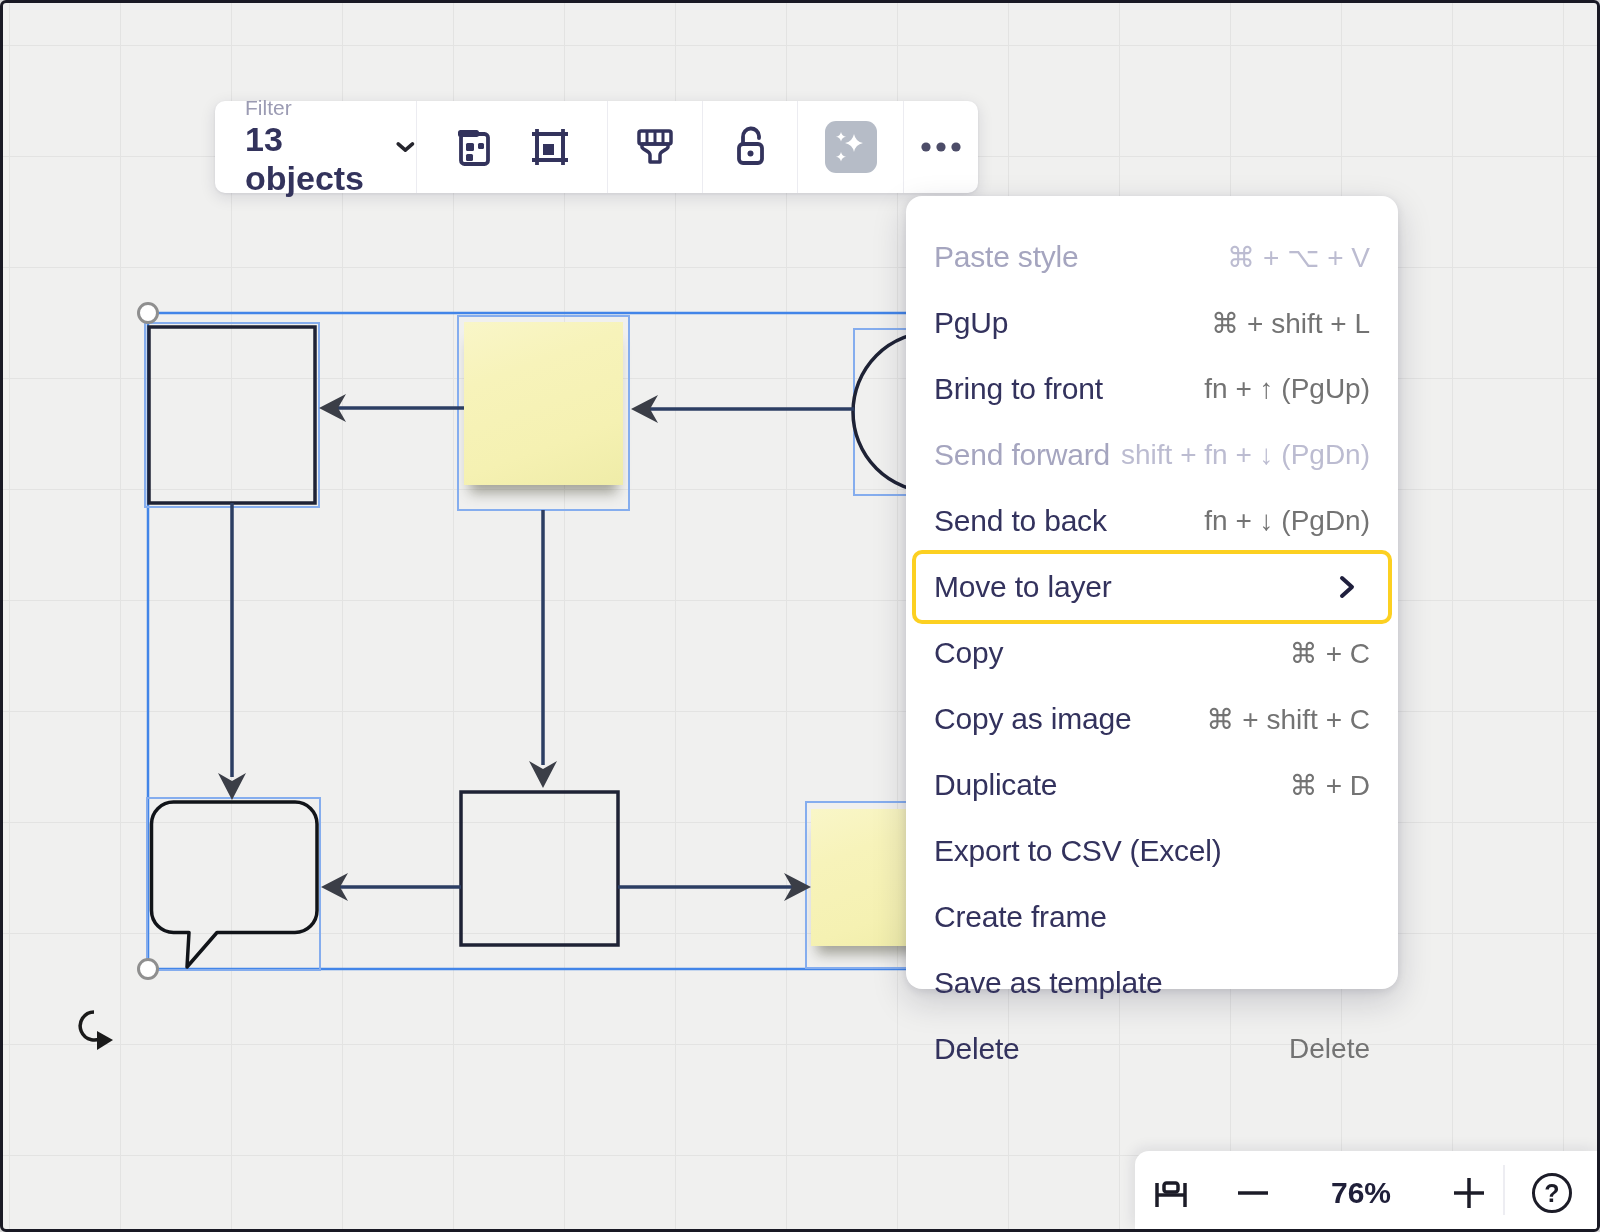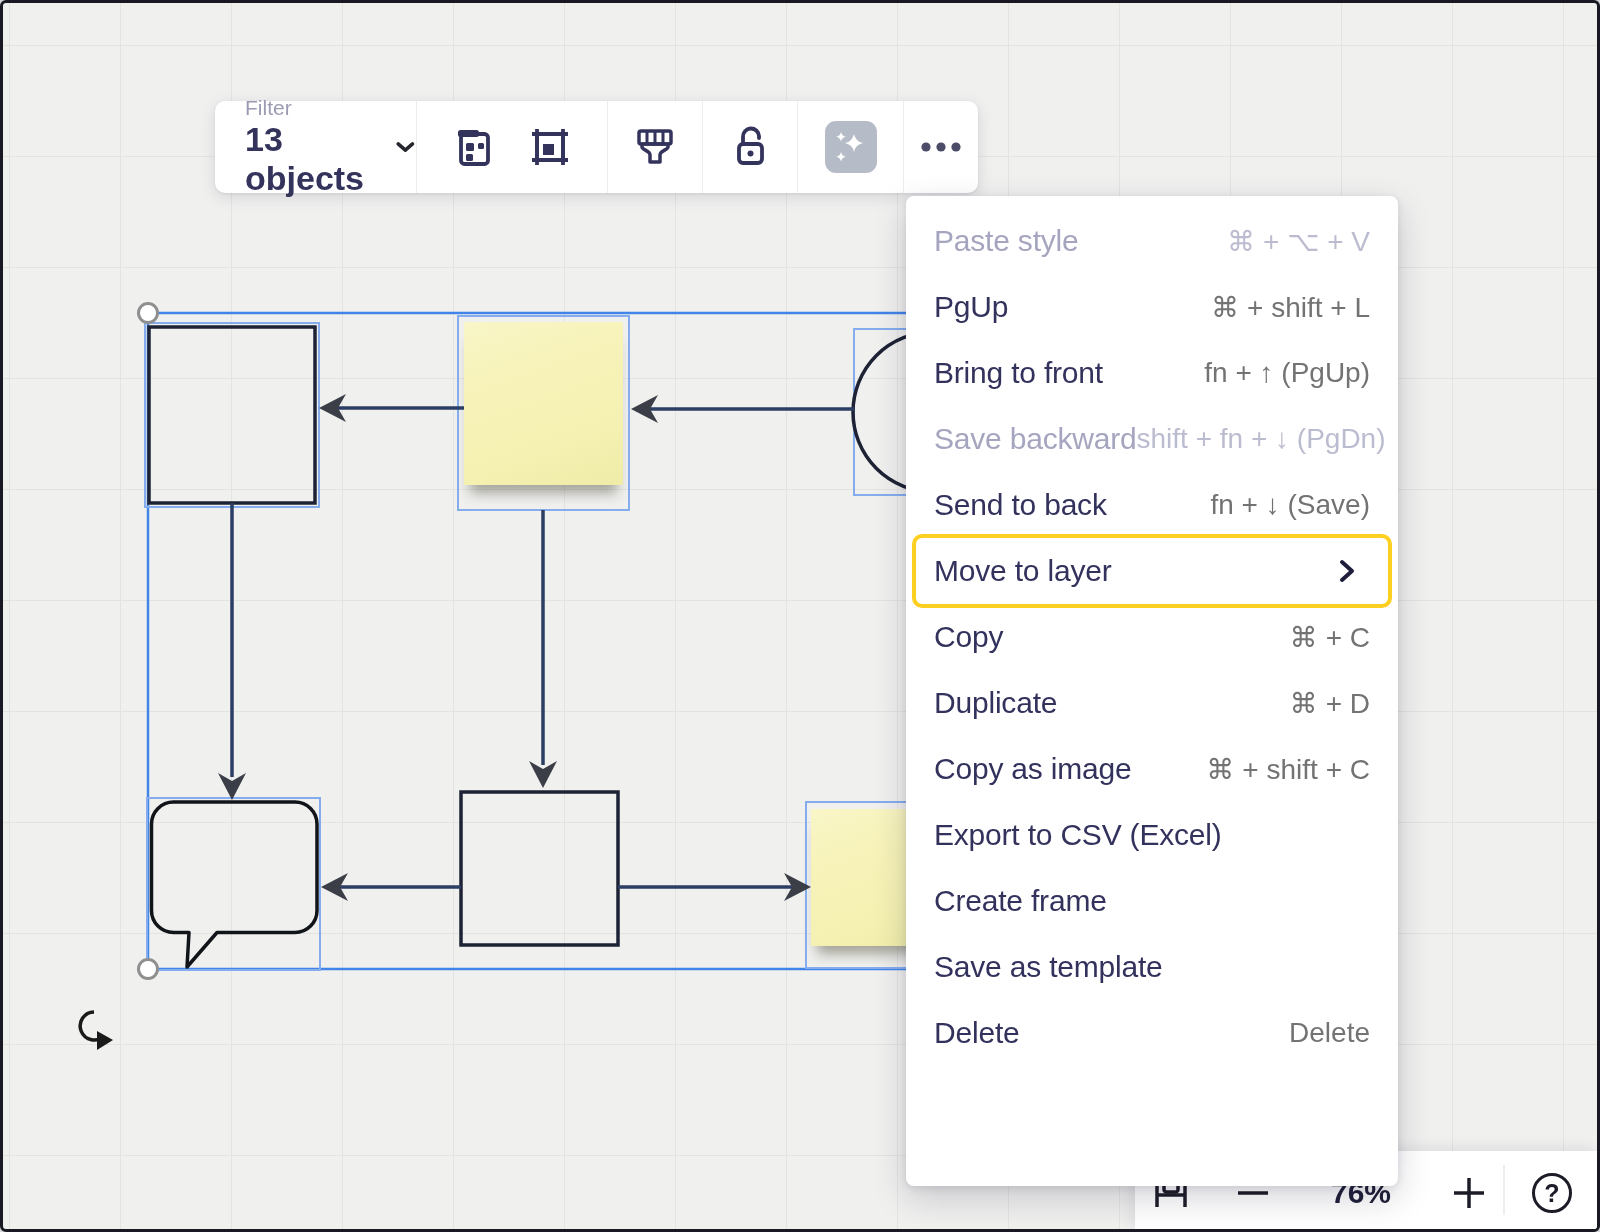--- a/index.html
+++ b/index.html
@@ -42,24 +42,24 @@
   .tb-filter-value { font-size:34px; font-weight:600; color:#33335c; }
   .tb-icons2 { width:191px; }
   .tb-one { width:95px; }
   .tb-ai { width:106px; }
   .tb-more { width:74px; }
   .tb-btn { display:flex; align-items:center; justify-content:center; cursor:pointer; }
   .ai-chip { width:52px; height:52px; border-radius:11px; background:#b6bcc7; display:flex; align-items:center; justify-content:center; }
 
   
   .menu {
-    position:absolute; left:903px; top:193px; width:492px; height:990px;
-    background:#fff; border-radius:8px;
+    position:absolute; left:903px; top:193px; width:492px; height:793px;
+    background:#fff; border-radius:16px;
     box-shadow:0 12px 34px rgba(20,20,50,.18), 0 2px 8px rgba(20,20,50,.10);
-    padding-top:12px;
+    padding-top:28px;
   }
   .mi {
     position:relative; height:66px; display:flex; align-items:center;
     justify-content:space-between; padding:0 28px; cursor:pointer;
   }
   .mi-label { font-size:30px; color:#33325d; letter-spacing:-0.2px; white-space:nowrap; }
   .mi-short { font-size:28px; color:#737373; white-space:nowrap; }
   .mi.disabled .mi-label { color:#a5a5bf; }
   .mi.disabled .mi-short { color:#bcbcd1; }
   .hl-ring {
@@ -242,47 +242,47 @@
     </div>
     <div class="mi">
       <span class="mi-label">PgUp</span>
       <span class="mi-short">⌘ + shift + L</span>
     </div>
     <div class="mi">
       <span class="mi-label">Bring to front</span>
       <span class="mi-short">fn + ↑ (PgUp)</span>
     </div>
     <div class="mi disabled">
-      <span class="mi-label">Save backward</span>
+      <span class="mi-label">Send forward</span>
       <span class="mi-short">shift + fn + ↓ (PgDn)</span>
     </div>
     <div class="mi">
       <span class="mi-label">Send to back</span>
-      <span class="mi-short">fn + ↓ (Save)</span>
+      <span class="mi-short">fn + ↓ (PgDn)</span>
     </div>
     <div class="mi">
       <div class="hl-ring"></div>
       <span class="mi-label">Move to layer</span>
       <svg width="18" height="28" viewBox="0 0 18 28" style="margin-right:14px">
         <polyline points="4,5 14,14 4,23" fill="none" stroke="#1f1f3d" stroke-width="4" stroke-linecap="round" stroke-linejoin="round"></polyline>
       </svg>
     </div>
     <div class="mi">
       <span class="mi-label">Copy</span>
       <span class="mi-short">⌘ + C</span>
     </div>
     <div class="mi">
+      <span class="mi-label">Copy as image</span>
+      <span class="mi-short">⌘ + shift + C</span>
+    </div>
+    <div class="mi">
       <span class="mi-label">Duplicate</span>
       <span class="mi-short">⌘ + D</span>
     </div>
     <div class="mi">
-      <span class="mi-label">Copy as image</span>
-      <span class="mi-short">⌘ + shift + C</span>
-    </div>
-    <div class="mi">
       <span class="mi-label">Export to CSV (Excel)</span>
       <span class="mi-short"></span>
     </div>
     <div class="mi">
       <span class="mi-label">Create frame</span>
       <span class="mi-short"></span>
     </div>
     <div class="mi">
       <span class="mi-label">Save as template</span>
       <span class="mi-short"></span>

